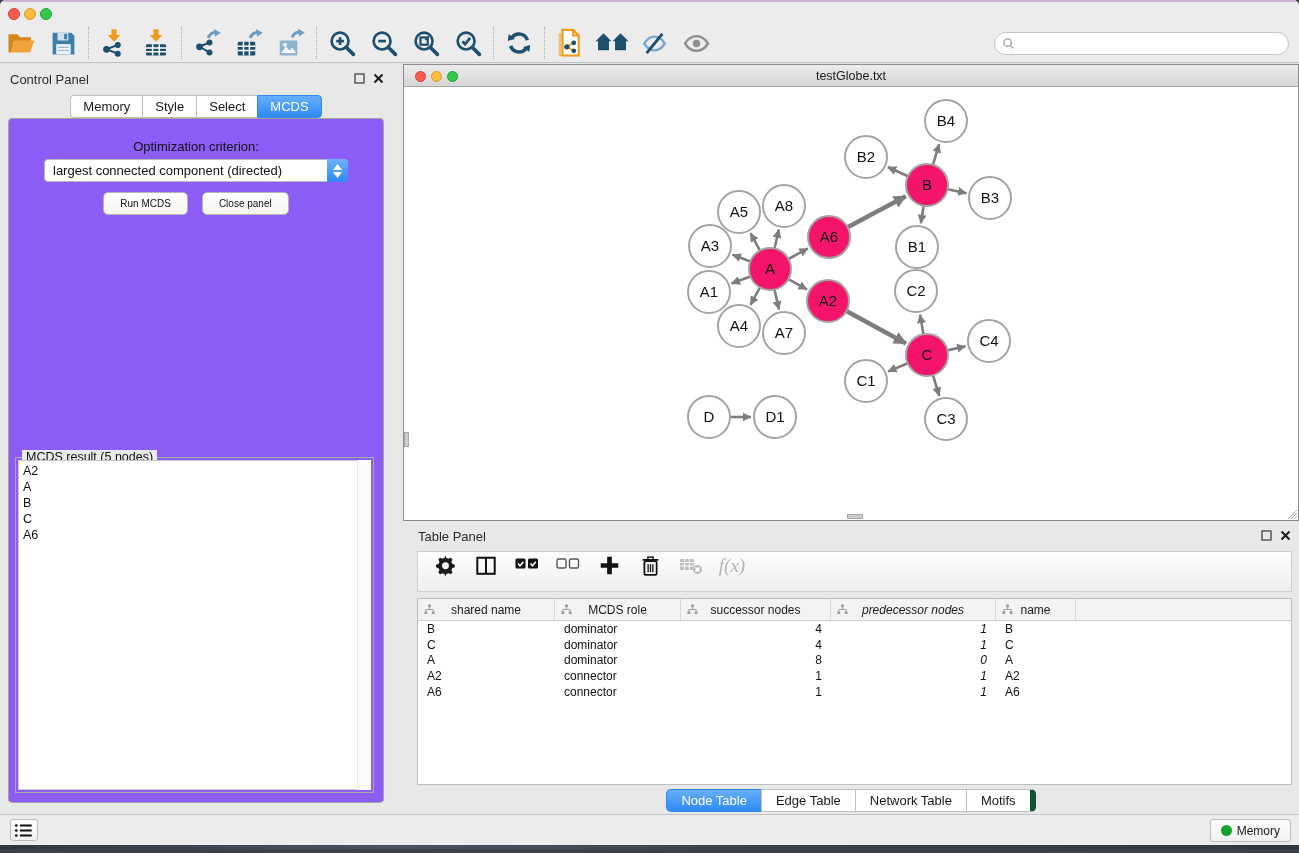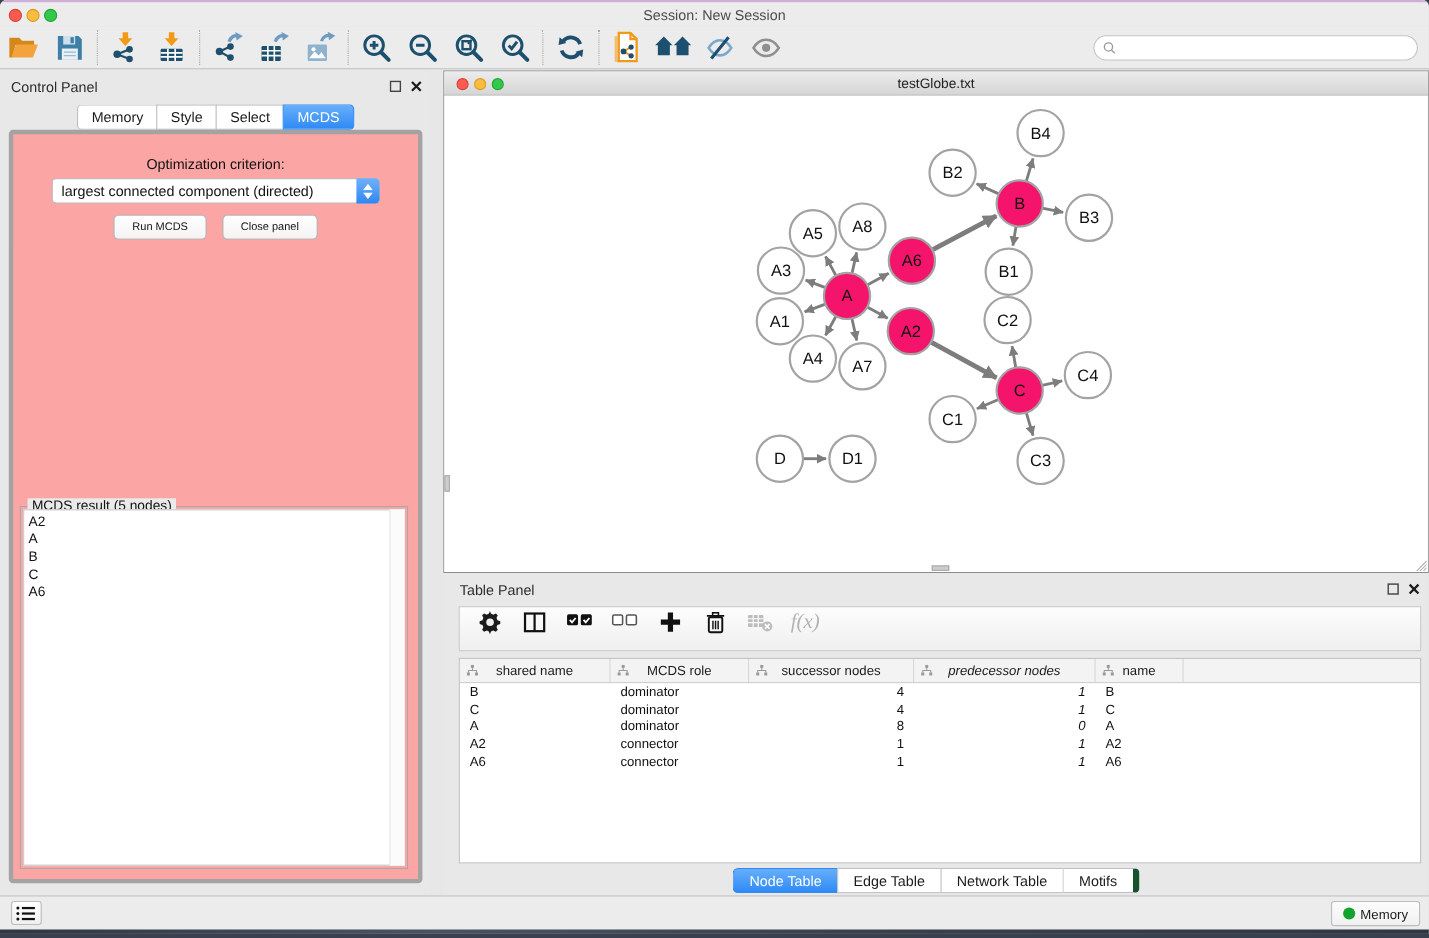--- a/index.html
+++ b/index.html
@@ -34,21 +34,21 @@
   .cpanel { position:absolute; left:0; top:64px; width:392px; height:754px; background:#e8e8e8; }
   .panel-head { position:absolute; left:10px; top:8px; font-size:13px; color:#2c2c2c; }
   .ph-icons { position:absolute; right:8px; top:9px; display:flex; gap:8px; align-items:center; }
   .cp-tabs { position:absolute; left:0; right:0; top:31px; display:flex; justify-content:center; }
   .tab { font-size:13px; padding:3px 12px; background:#fff; border:1px solid #bfbfbf;
     border-right:none; color:#1a1a1a; }
   .tab:first-child { border-radius:4px 0 0 4px; }
   .tab:last-child { border-right:1px solid #bfbfbf; border-radius:0 4px 4px 0; }
   .tab.active { background:linear-gradient(#66aefa,#2f8af6); border-color:#2f8af6; color:#fff; }
   .cp-body { position:absolute; left:8px; right:8px; top:54px; bottom:15px;
-    background:#fca5a5; border:4px solid #a3a3a3; border-radius:4px; }
+    background:#8b5cf6; border:1px solid #a3a3a3; border-radius:4px; }
   .opt-label { position:absolute; left:0; right:0; top:20px; text-align:center;
     font-size:13px; color:#111; }
   .dropdown { position:absolute; left:35px; right:35px; top:40px; height:23px; background:#fff;
     border:1px solid #b9b9b9; border-radius:4px; display:flex; align-items:center; }
   .dd-value { flex:1; font-size:13px; color:#111; padding-left:8px; white-space:nowrap; }
   .dd-step { width:21px; height:23px; margin:-1px -1px -1px 0; border-radius:0 4px 4px 0;
     background:linear-gradient(#6fb2fb,#2f87f3); display:flex; flex-direction:column;
     align-items:center; justify-content:center; gap:2px; }
   .btn-row { position:absolute; left:0; right:0; top:73px; display:flex; justify-content:center; gap:14px; }
   .pbtn { font-size:10px; color:#111; background:linear-gradient(#ffffff,#f3f3f3);
@@ -124,21 +124,20 @@
 </style>
 </head>
 <body>
 
 <div class="app">
 
   <div class="titlebar">
     <span class="tl r"></span>
     <span class="tl y"></span>
     <span class="tl g"></span>
-    <div class="wtitle">Session: New Session</div>
   </div>
 
   <div class="toolbar">
     <button class="tbtn">
       <svg width="30" height="30" viewBox="0 0 24 24">
         <path d="M2 5h7.2l2 2.3H20v3H6.5L4 19.5H2z" fill="#d4881c"></path>
         <path d="M6.8 10h16L19.2 19.5H3.5z" fill="#f2a33c"></path>
       </svg>
     </button>
     <button class="tbtn">

